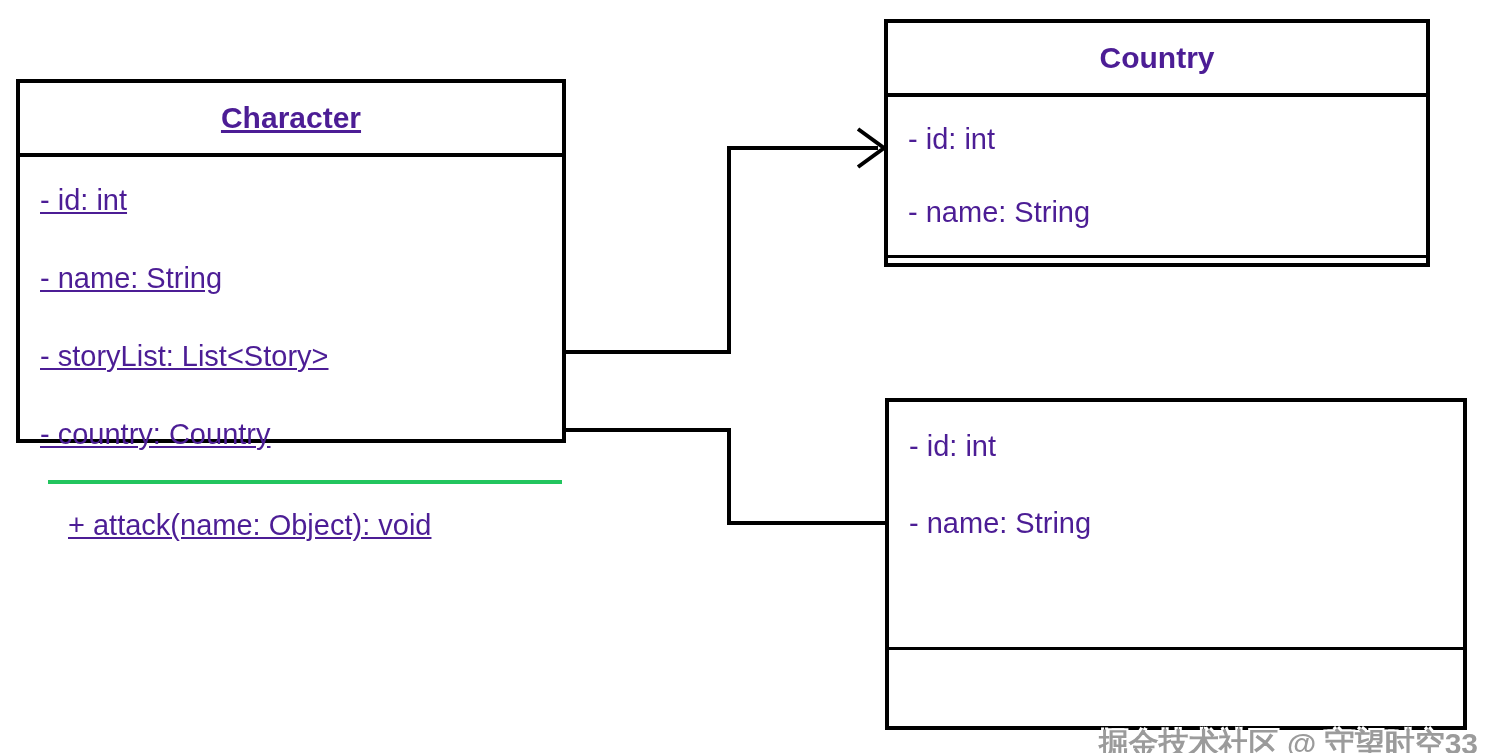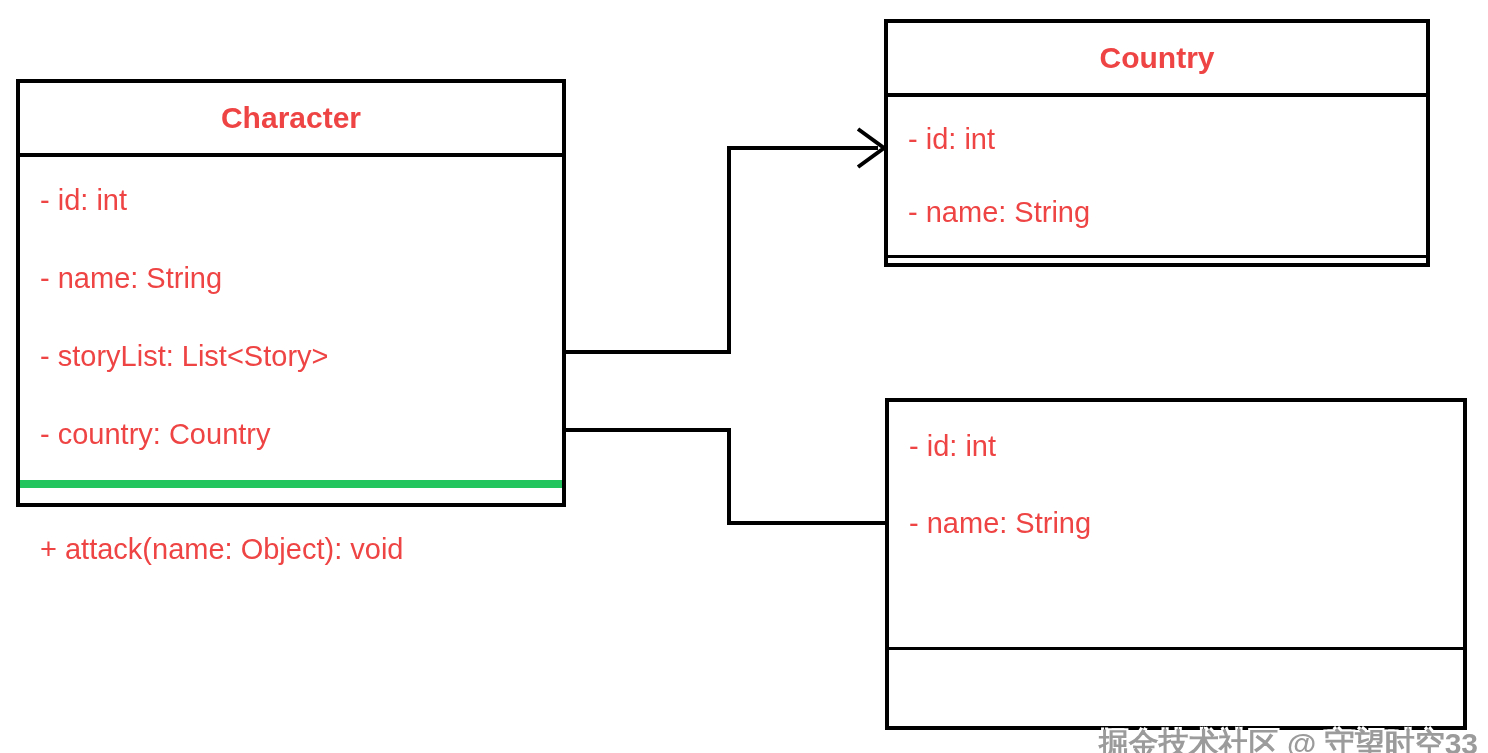--- a/index.html
+++ b/index.html
@@ -26,21 +26,21 @@
     fill: none;
     stroke: #000000;
     stroke-width: 4;
   }
   .uml-class {
     position: absolute;
     background: #ffffff;
     border: 4px solid #000000;
     box-sizing: border-box;
     z-index: 2;
-    color: #ef4444;
+    color: #4c1d95;
   }
   .uml-title {
     display: flex;
     align-items: center;
     justify-content: center;
     font-weight: bold;
     font-size: 30px;
     border-bottom: 4px solid #000000;
     box-sizing: border-box;
   }
@@ -51,32 +51,33 @@
   }
   .uml-row {
     display: flex;
     align-items: center;
     padding-left: 20px;
     font-size: 29px;
     white-space: nowrap;
     box-sizing: border-box;
   }
   .uml-methods {
-    border-top: 8px solid #22c55e;
+    border-top: 4px solid #22c55e;
     display: flex;
-    align-items: flex-end;
+    align-items: center;
     box-sizing: border-box;
+    margin-left: 28px;
   }
   .uml-empty {
     border-top: 3px solid #000000;
     box-sizing: border-box;
   }
 
   
-  .box-character { left: 16px; top: 79px; width: 550px; height: 428px; }
+  .box-character { left: 16px; top: 79px; width: 550px; height: 364px; text-decoration: underline; }
   .box-character .uml-title { height: 74px; }
   .box-character .uml-attrs { height: 323px; padding-top: 4px; }
   .box-character .uml-row { height: 78px; }
   .box-character .uml-methods { height: 86px; }
   .box-character .uml-methods .uml-row { height: auto; }
 
   
   .box-country { left: 884px; top: 19px; width: 546px; height: 248px; }
   .box-country .uml-title { height: 74px; }
   .box-country .uml-attrs { height: 158px; padding-top: 6px; }

